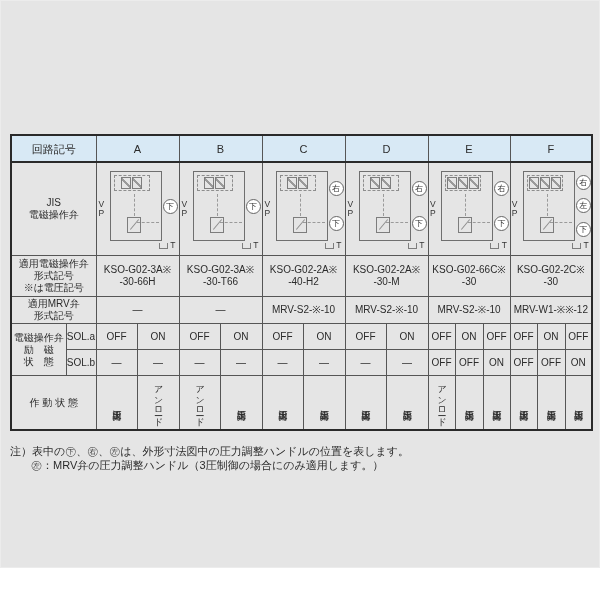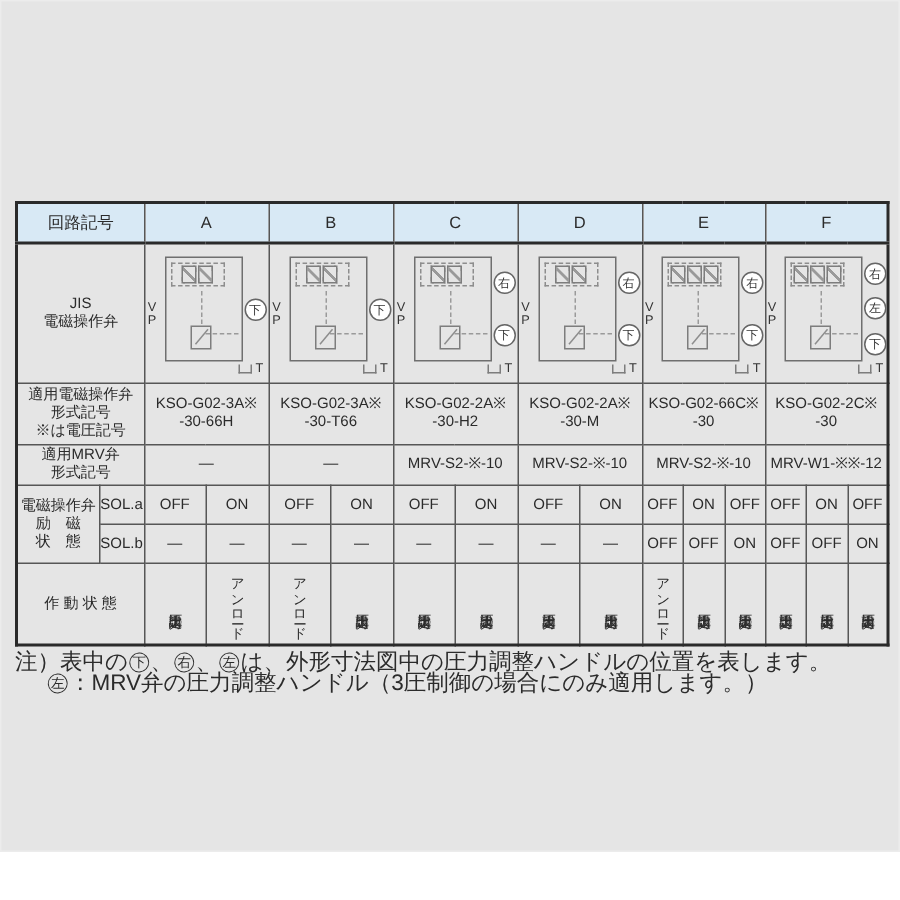--- a/index.html
+++ b/index.html
@@ -54,21 +54,21 @@
   .handles { position:absolute; right:-1px; top:4px; bottom:12px; display:flex; flex-direction:column; align-items:center; box-sizing:border-box; }
   .handles.n1 { justify-content:center; }
   .handles.n2 { justify-content:space-between; padding:8px 0 10px; }
   .handles.n3 { justify-content:space-between; padding:2px 0 4px; }
   .hc {
     width:13px; height:13px; border:1px solid #666; border-radius:50%;
     font-size:8px; line-height:13px; text-align:center; color:#333; background:#fff; display:block;
   }
 
   
-  .footnote { margin-top:4px; font-size:15px; line-height:13.5px; color:#2b2b2b; }
+  .footnote { margin-top:14px; font-size:11px; line-height:13.5px; color:#2b2b2b; }
   .footnote .indent { padding-left:21px; }
 </style>
 </head>
 <body>
 
 <div class="page">
   <div class="content">
 
     <table class="spec">
       <colgroup>
@@ -268,21 +268,21 @@
         <td colspan="2">
               <div>KSO-G02-3A※</div>
               <div>-30-66H</div>
             </td>
         <td colspan="2">
               <div>KSO-G02-3A※</div>
               <div>-30-T66</div>
             </td>
         <td colspan="2">
               <div>KSO-G02-2A※</div>
-              <div>-30-H2</div>
+              <div>-40-H2</div>
             </td>
         <td colspan="2">
               <div>KSO-G02-2A※</div>
               <div>-30-M</div>
             </td>
         <td colspan="3">
               <div>KSO-G02-66C※</div>
               <div>-30</div>
             </td>
         <td colspan="3">

